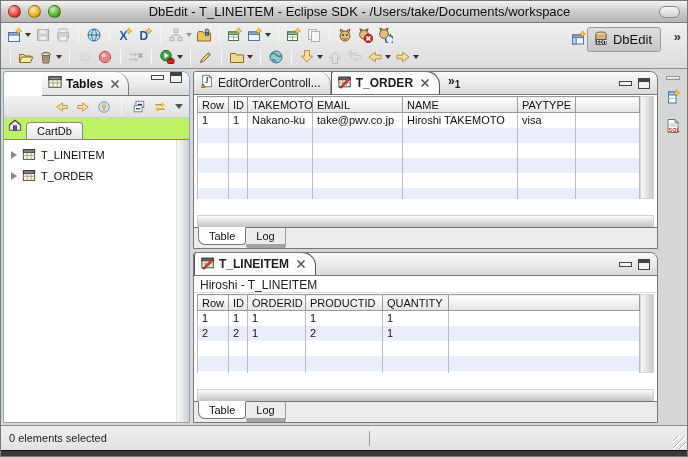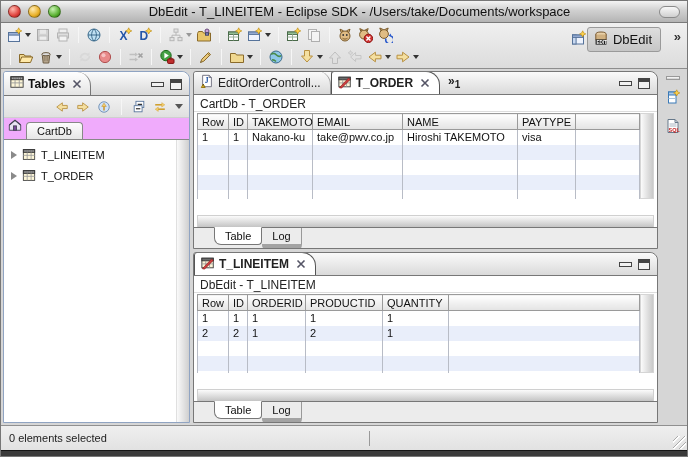--- a/index.html
+++ b/index.html
@@ -34,37 +34,37 @@
   .persp-btn { display:flex; align-items:center; gap:4px; padding:2px 8px 2px 5px; font-size:13px;
     color:#111; background:linear-gradient(#dedede,#c6c6c6); border:1px solid #9a9a9a; border-radius:3px; }
   .persp-overflow { position:absolute; right:6px; top:6px; font-size:13px; font-weight:bold; color:#333; }
 
   
   .main { flex:1; display:flex; background:#d6d6d6; padding:2px; gap:3px; min-height:0; }
 
   
   .sidebar { flex:0 0 187px; display:flex; flex-direction:column; border:1px solid #90a4c2;
              border-radius:3px 8px 0 0; background:#fff; min-height:0; }
-  .view-header { height:33px; flex:0 0 23px; display:flex; align-items:flex-end;
-    background:linear-gradient(#fbfbfb,#d9d9d9); border-bottom:1px solid #777; border-radius:3px 8px 0 0; }
+  .view-header { height:33px; flex:0 0 23px; display:flex; align-items:flex-start;
+    background:linear-gradient(#fbfbfb,#d9d9d9); border-bottom:1px solid #777; border-radius:3px 8px 0 0;margin-left:38px; }
   .view-tab { display:flex; align-items:center; gap:4px; height:23px; padding:0 8px 0 6px;
     background:linear-gradient(#ffffff,#e4e4e4); border-right:1px solid #777; border-radius:3px 14px 0 0;
     font-size:12px; font-weight:bold; color:#111; }
   .view-tab .ic, .etab .ic { width:14px; height:14px; }
   .close-ic { width:10px; height:10px; margin-left:3px; }
   .winbtns { margin-left:auto; display:flex; align-items:center; gap:6px; padding:0 7px 5px 0; }
   .btn-min { width:13px; height:5px; border:1px solid #444; background:#f2f2f2; }
   .btn-max { width:12px; height:11px; border:1px solid #444; border-top:4px solid #444; background:#f2f2f2; }
   .view-toolbar { height:22px; flex:0 0 22px; display:flex; align-items:center; justify-content:flex-end;
     gap:3px; padding:0 6px; background:linear-gradient(#f2f2f2,#e0e0e0); border-bottom:1px solid #cfcfcf; }
   .view-toolbar .ic { width:14px; height:14px; }
   .menu-tri { width:0; height:0; border-left:4px solid transparent; border-right:4px solid transparent;
               border-top:5px solid #555; margin-left:3px; }
   .conn-row { height:22px; flex:0 0 22px; display:flex; align-items:flex-end; gap:4px; padding:0 0 0 4px;
-              background:#f0abfc; border-bottom:1px solid #888; }
+              background:#bef264; border-bottom:1px solid #888; }
   .conn-row .ic { width:14px; height:14px; margin-bottom:3px; }
   .conn-tab { font-size:11px; color:#111; padding:2px 10px; background:linear-gradient(#fdfdfd,#e6e6e6);
     border:1px solid #888; border-bottom:none; border-radius:4px 4px 0 0; }
   .tree { flex:1; background:#fff; position:relative; overflow:hidden; padding-top:4px; }
   .tree-item { display:flex; align-items:center; gap:5px; height:21px; padding-left:7px; font-size:11px; color:#111; }
   .tree-item .ic { width:14px; height:13px; }
   .tri { width:0; height:0; border-left:6px solid #8a8a8a; border-top:4px solid transparent;
          border-bottom:4px solid transparent; }
   .side-scroll { position:absolute; top:0; right:0; width:13px; height:100%;
     background:linear-gradient(to right,#fafafa,#cfcfcf); border-left:1px solid #e0e0e0; }
@@ -89,21 +89,21 @@
     font-size:11px; font-weight:normal; color:#111; text-align:left; padding:1px 4px; height:16px; }
   table.grid th:first-child { border-left:1px solid #9a9a9a; }
   table.grid td { font-size:11px; color:#111; padding:0 4px; height:15px; border-right:1px solid #b8bcc6;
     white-space:nowrap; overflow:hidden; }
   table.grid td:first-child { border-left:1px solid #b8bcc6; }
   table.grid tbody tr:nth-child(even) { background:#e9eefa; }
   .vscroll { flex:0 0 14px; background:linear-gradient(to right,#fbfbfb,#c9c9c9); border:1px solid #d5d5d5; }
   .hscroll { height:12px; flex:0 0 12px; margin:0 3px; background:linear-gradient(#fbfbfb,#c4c4c4);
              border:1px solid #d0d0d0; border-bottom:none; }
   .btabs { height:21px; flex:0 0 21px; display:flex; align-items:flex-start; border-top:1px solid #777;
-           background:#ececec; padding-left:20px; }
+           background:#ececec; padding-left:4px; }
   .btab { font-size:11px; color:#111; padding:2px 10px; }
   .btab.active { background:#fff; border:1px solid #777; border-top:1px solid #fff; margin-top:-1px;
                  border-radius:0 0 4px 7px; }
   .btab.inactive { border-right:1px solid #999; border-bottom:5px solid #a3a3a3; border-radius:0 0 4px 4px; }
 
   
   .fastbar { flex:0 0 24px; display:flex; flex-direction:column; align-items:center; gap:9px; padding-top:5px; }
   .fv-min { width:14px; height:4px; border:1px solid #999; background:linear-gradient(#fff,#ccc); }
   .fastbar .ic { width:16px; height:16px; }
 
@@ -487,21 +487,20 @@
             <svg class="close-ic" viewBox="0 0 10 10">
                 <path d="M1.5 1.5l7 7M8.5 1.5l-7 7" stroke="#556" stroke-width="1.6"></path>
               </svg>
           </div>
           <span class="tab-overflow">»<i>1</i></span>
           <span class="winbtns">
             <span class="btn-min"></span>
             <span class="btn-max"></span>
           </span>
         </div>
-        <div class="form-title">CartDb - T_ORDER</div>
         <div class="table-zone">
           <table class="grid">
               <colgroup>
                 <col style="width:31px">
                 <col style="width:19px">
                 <col style="width:65px">
                 <col style="width:90px">
                 <col style="width:115px">
                 <col style="width:58px">
                 <col>
@@ -595,21 +594,21 @@
             <span>T_LINEITEM</span>
             <svg class="close-ic" viewBox="0 0 10 10">
                 <path d="M1.5 1.5l7 7M8.5 1.5l-7 7" stroke="#556" stroke-width="1.6"></path>
               </svg>
           </div>
           <span class="winbtns">
             <span class="btn-min"></span>
             <span class="btn-max"></span>
           </span>
         </div>
-        <div class="form-title">DbEdit - T_LINEITEM</div>
+        <div class="form-title">Hiroshi - T_LINEITEM</div>
         <div class="table-zone">
           <table class="grid">
               <colgroup>
                 <col style="width:31px">
                 <col style="width:19px">
                 <col style="width:58px">
                 <col style="width:77px">
                 <col style="width:66px">
                 <col>
               </colgroup>

